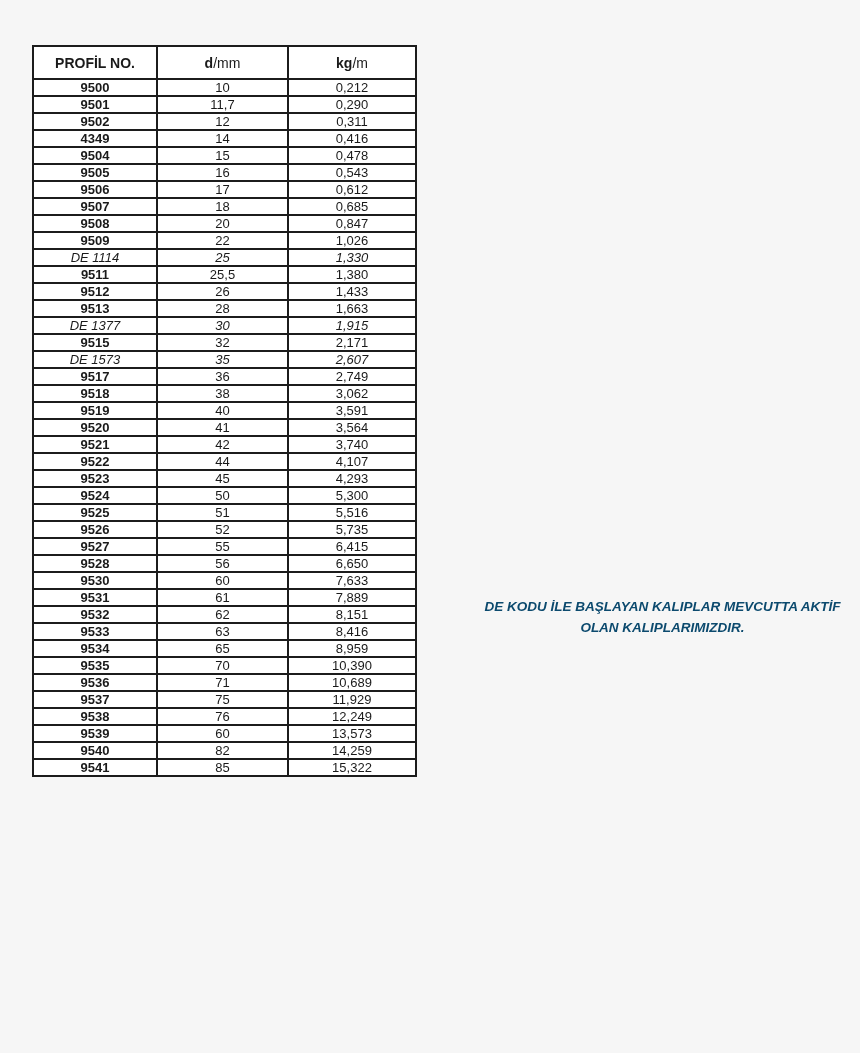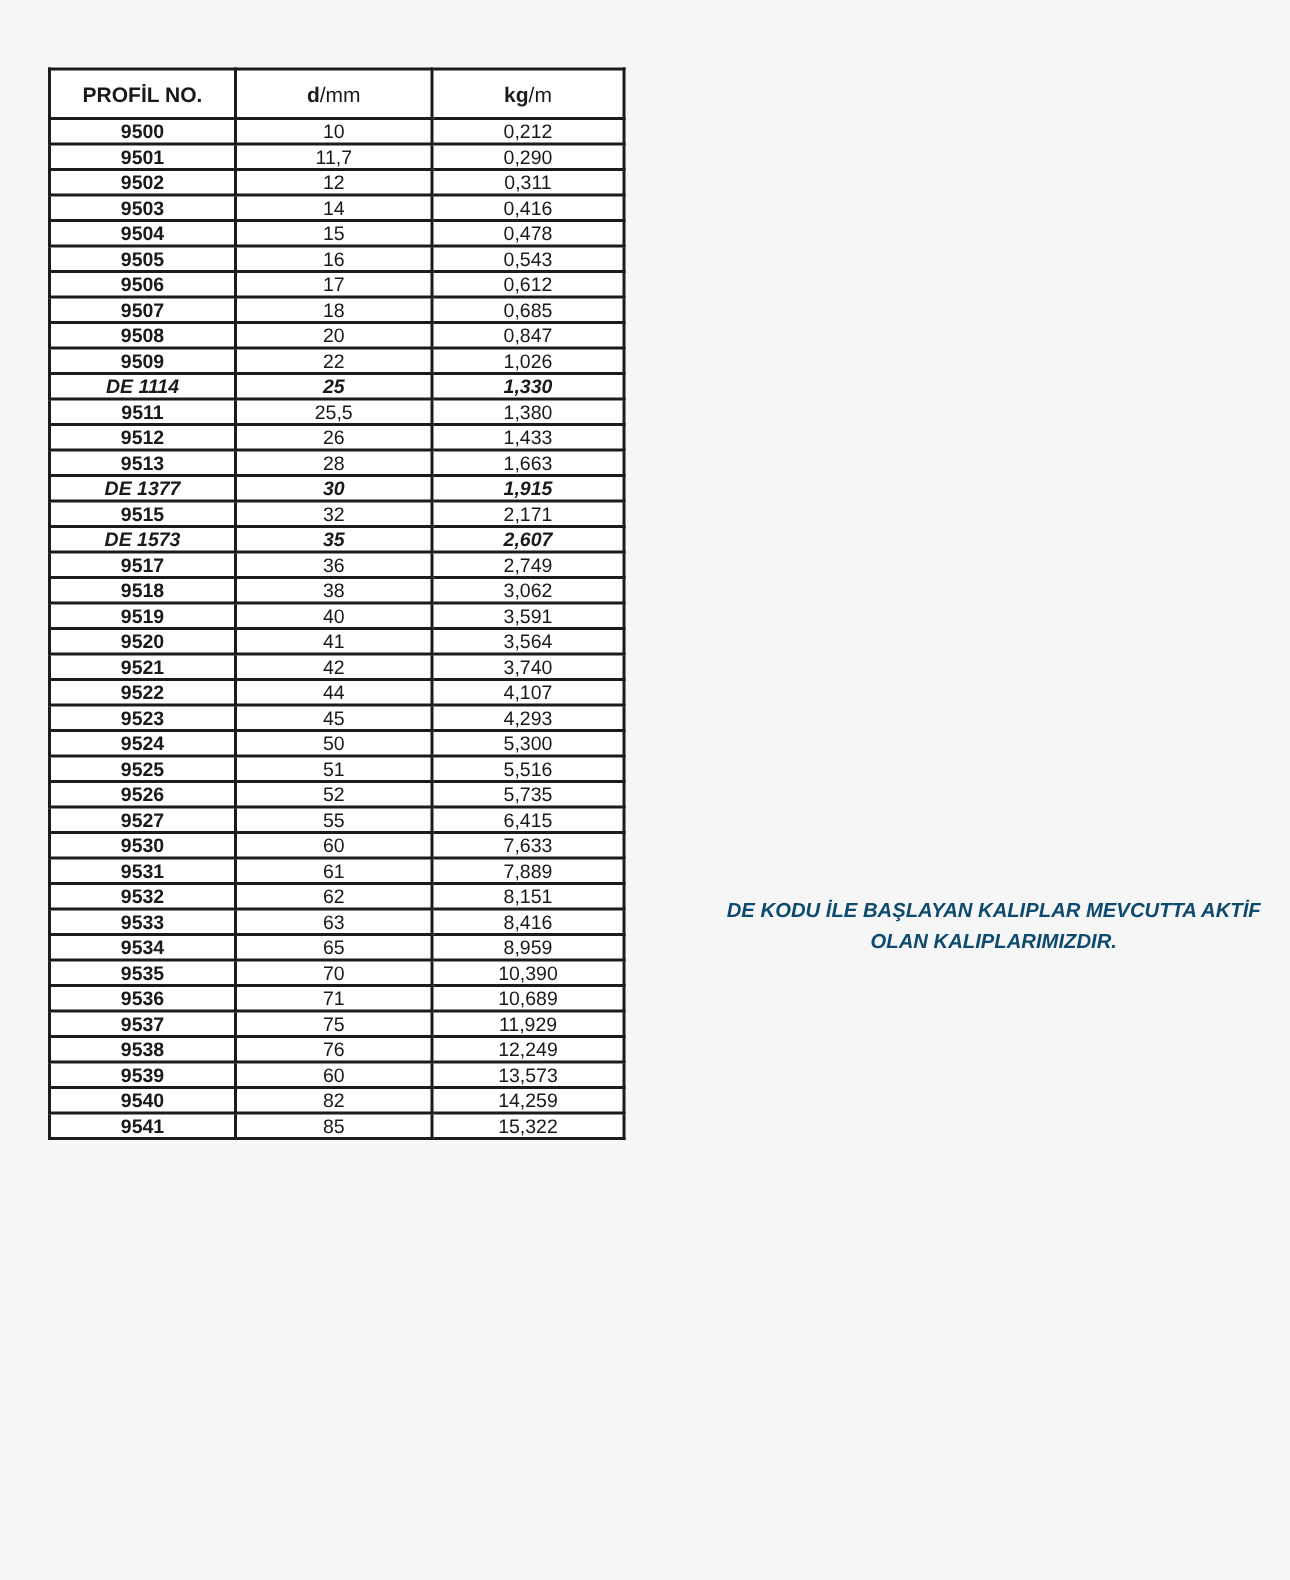--- a/index.html
+++ b/index.html
@@ -42,21 +42,21 @@
     font-weight: normal;
   }
   .profile-table th .th-bold { font-weight: bold; margin-top: 40px; }
   .profile-table th .th-normal { font-weight: normal; text-align: center; }
   .profile-table td {
     font-size: 13px;
     font-weight: normal;
   }
   .profile-table td.col-profil { font-weight: bold; }
   .profile-table tr.de-row td {
-    font-weight: bold;
+    font-weight: normal;
     font-style: italic;
   }
   .side-note {
     position: absolute;
     left: 470px;
     top: 596px;
     width: 385px;
     text-align: center;
     font-size: 13.5px;
     font-weight: bold;
@@ -91,21 +91,21 @@
         <td class="col-profil">9501</td>
         <td>11,7</td>
         <td>0,290</td>
       </tr>
       <tr>
         <td class="col-profil">9502</td>
         <td>12</td>
         <td>0,311</td>
       </tr>
       <tr>
-        <td class="col-profil">9503</td>
+        <td class="col-profil">4349</td>
         <td>14</td>
         <td>0,416</td>
       </tr>
       <tr>
         <td class="col-profil">9504</td>
         <td>15</td>
         <td>0,478</td>
       </tr>
       <tr>
         <td class="col-profil">9505</td>
@@ -214,20 +214,25 @@
       </tr>
       <tr>
         <td class="col-profil">9526</td>
         <td>52</td>
         <td>5,735</td>
       </tr>
       <tr>
         <td class="col-profil">9527</td>
         <td>55</td>
         <td>6,415</td>
+      </tr>
+      <tr>
+        <td class="col-profil">9528</td>
+        <td>56</td>
+        <td>6,650</td>
       </tr>
       <tr>
         <td class="col-profil">9530</td>
         <td>60</td>
         <td>7,633</td>
       </tr>
       <tr>
         <td class="col-profil">9531</td>
         <td>61</td>
         <td>7,889</td>

